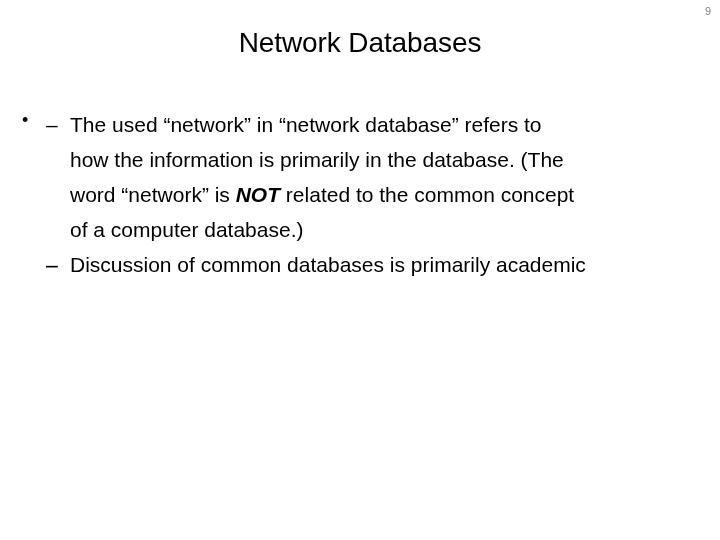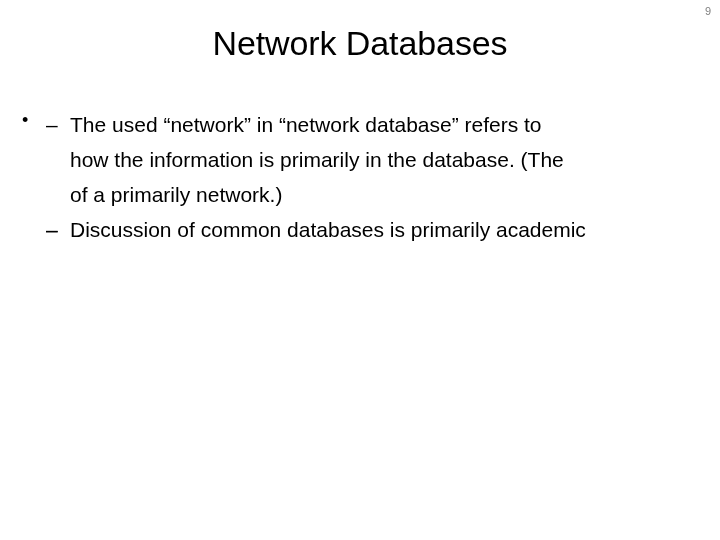--- a/index.html
+++ b/index.html
@@ -33,21 +33,21 @@
     font-family: "Liberation Sans", sans-serif;
   }
 
   
   #slide-title {
     position: absolute;
     top: 22px;
     left: 0;
     width: 720px;
     text-align: center;
-    font-size: 34px;
+    font-size: 28px;
     line-height: 42px;
     font-weight: 400;
     letter-spacing: -0.1px;
     color: #000000;
     font-family: "Liberation Sans", sans-serif;
   }
 
   
   #content {
     position: absolute;
@@ -121,21 +121,22 @@
       <span class="marker">•</span>
     </div>
 
     <div class="level2-group">
 
       <div class="level2">
         <span class="marker">–</span>
         <span class="txt">
           <span class="line">The used “network” in “network database” refers to</span>
           <span class="line">how the information is primarily in the database. (The</span>
-          <span class="line">of a primarily network.)</span>
+          <span class="line"><span>word “network” is </span><span class="notword">NOT</span><span> related to the common concept</span></span>
+          <span class="line">of a computer database.)</span>
         </span>
       </div>
 
       <div class="level2">
         <span class="marker">–</span>
         <span class="txt">
         </span>
       </div>
 
       <div class="level2">

